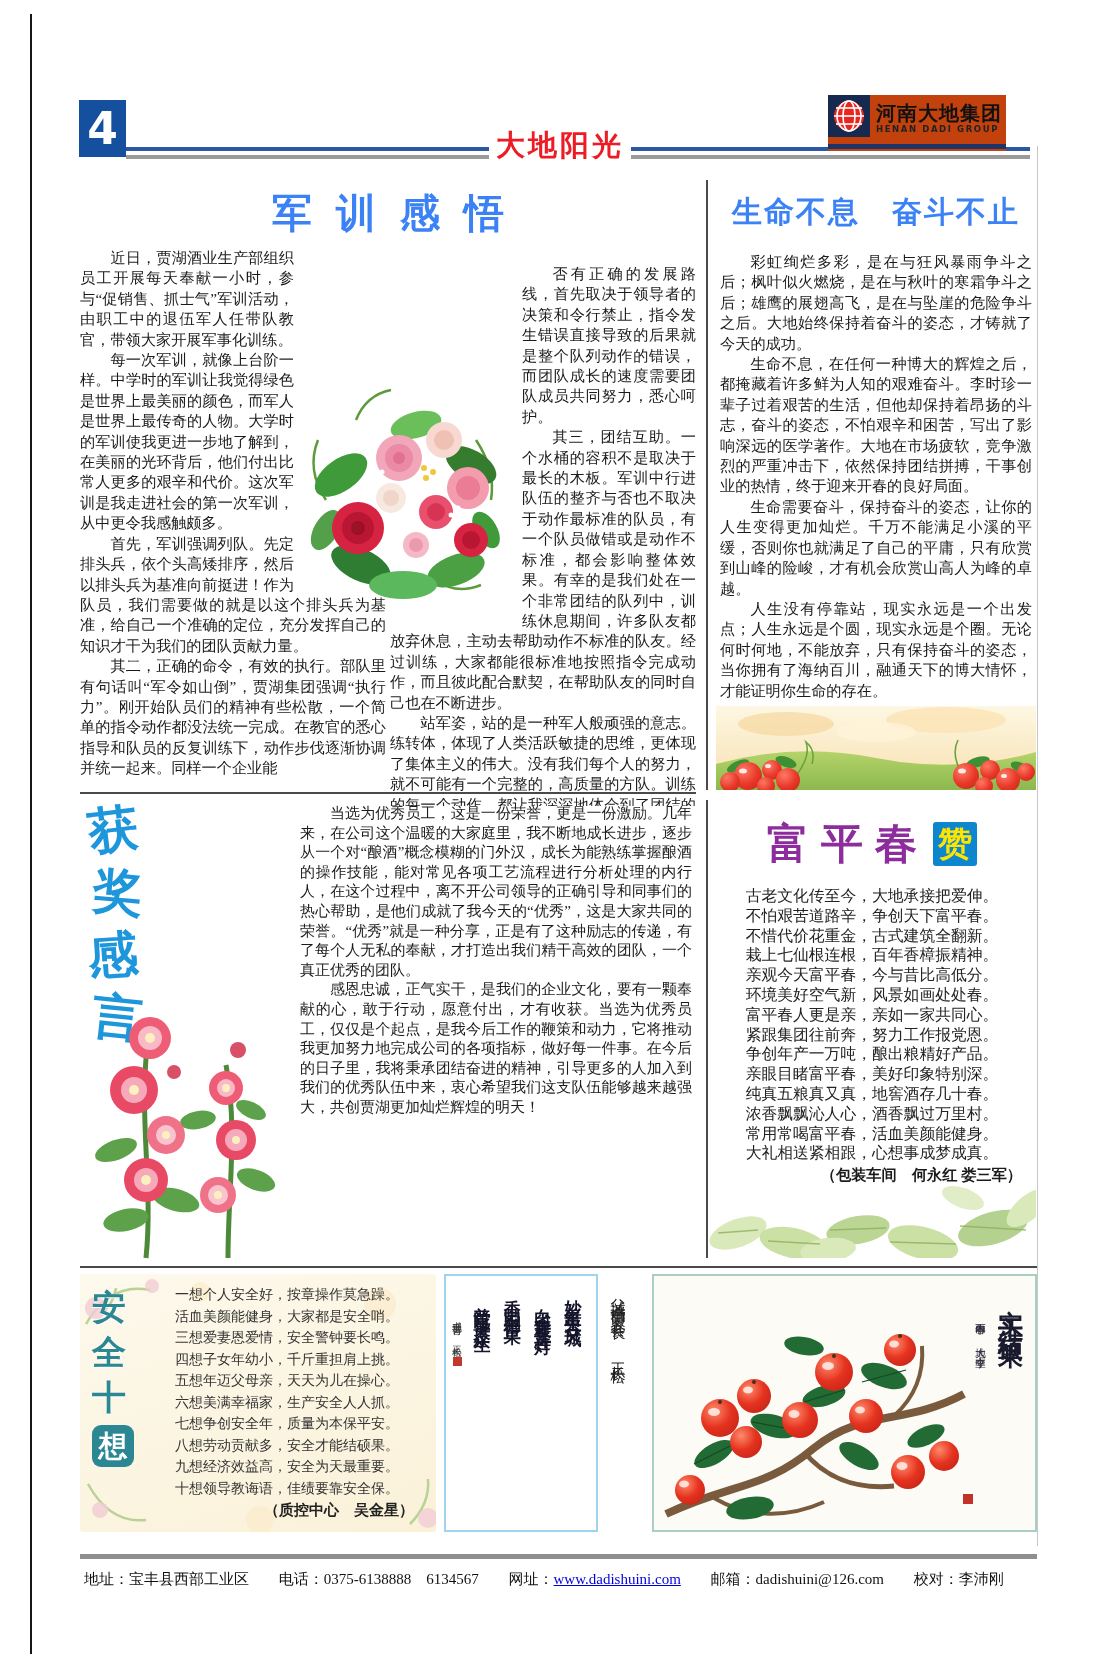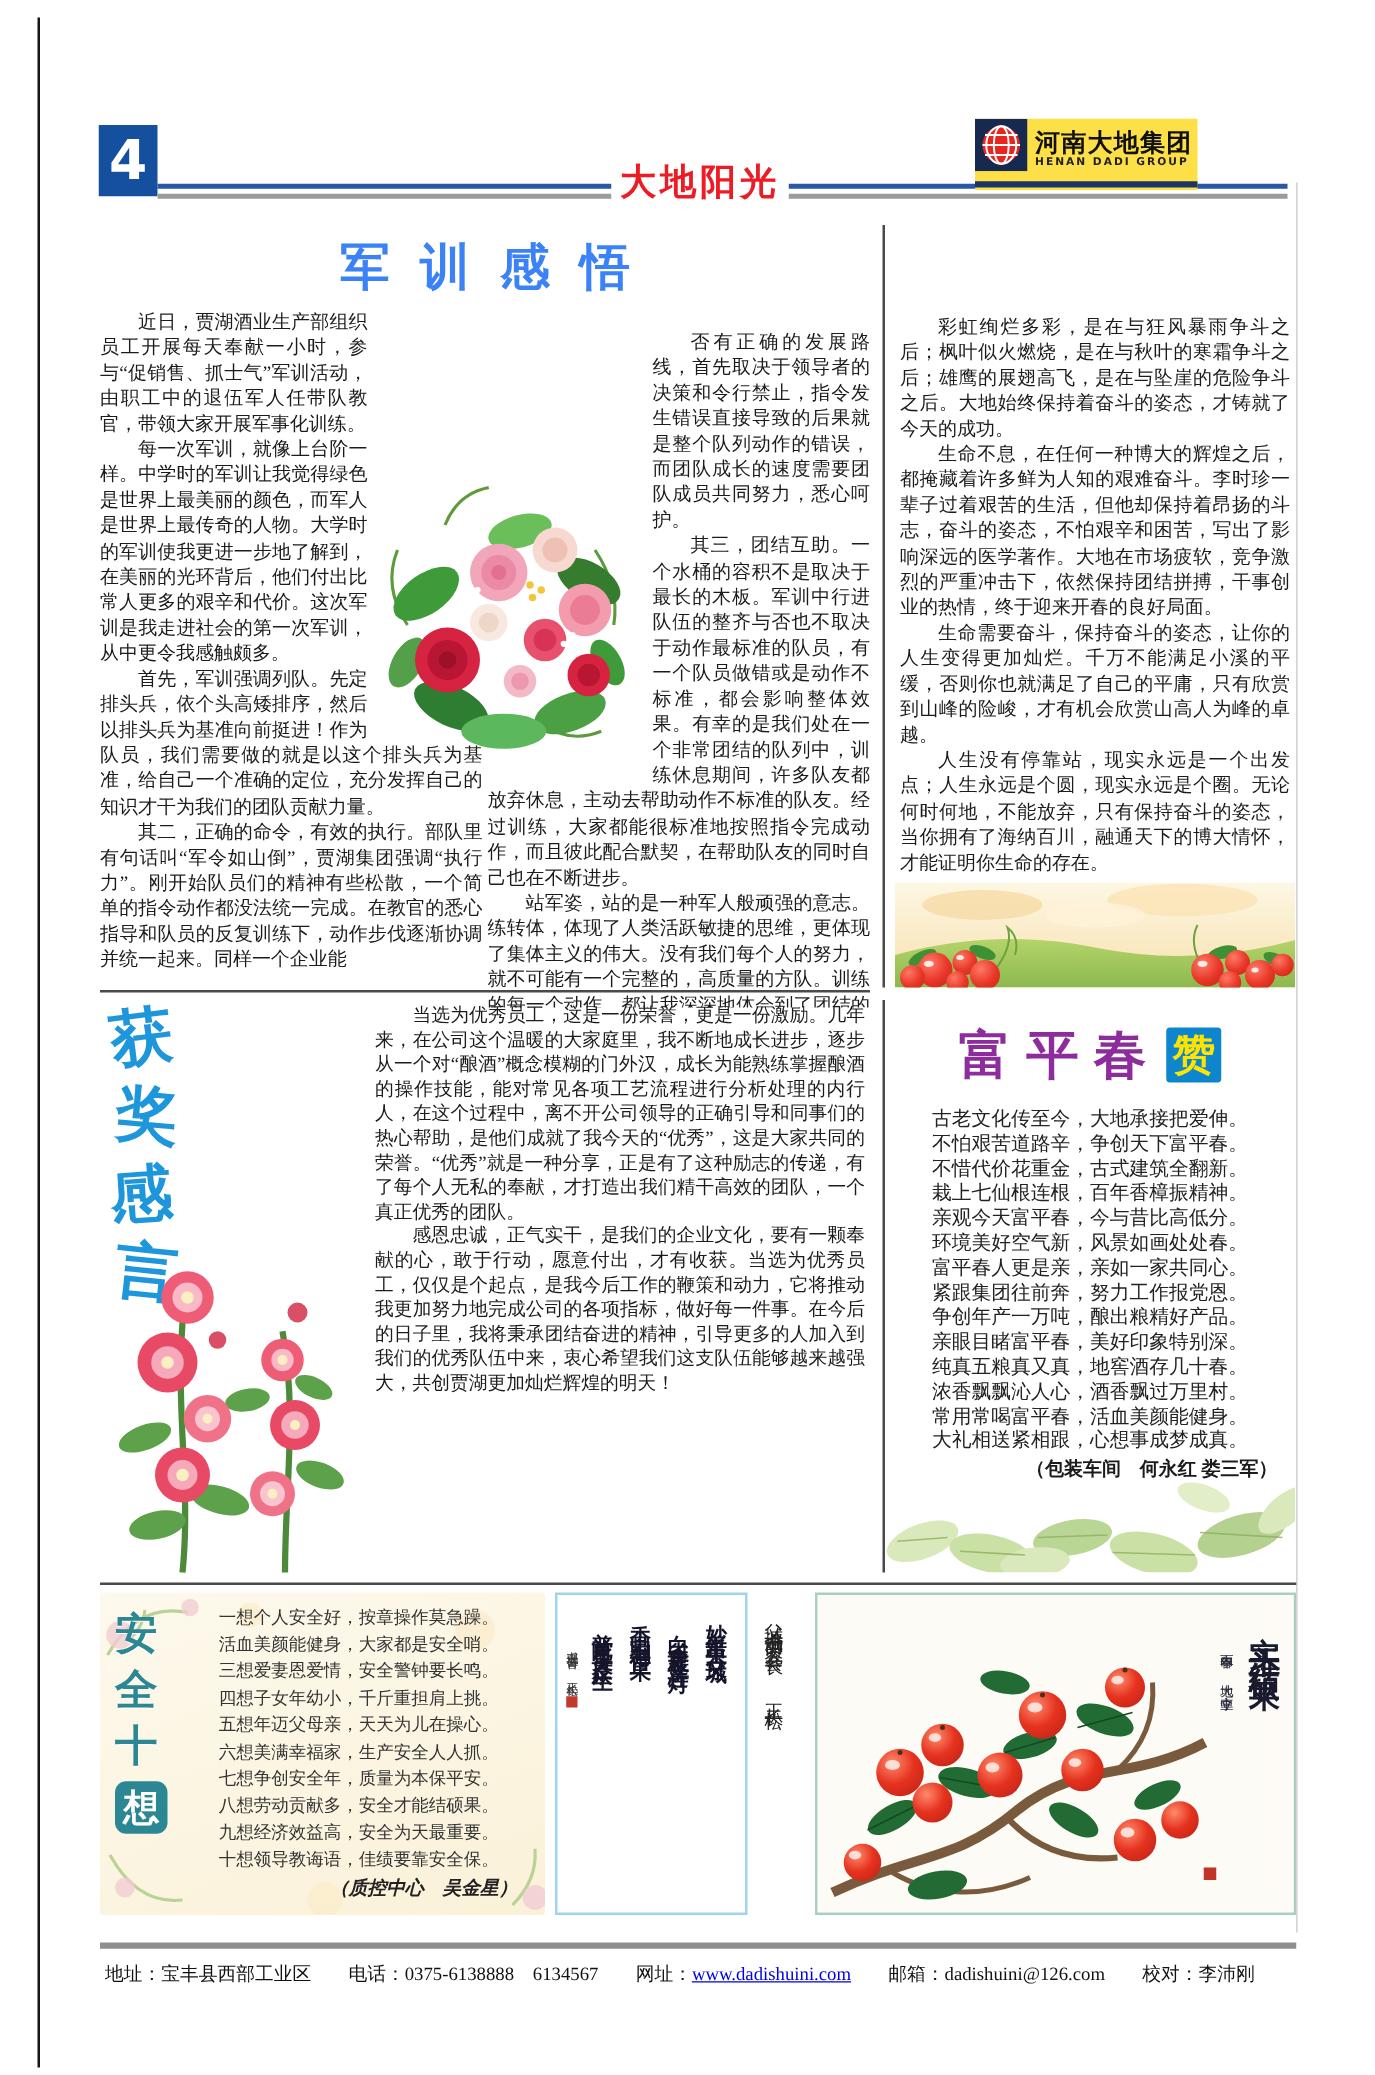--- a/index.html
+++ b/index.html
@@ -12,21 +12,21 @@
   
   .pagenum{left:79px;top:100px;width:47px;height:57px;background:#15509e;color:#fff;
            font-family:"DejaVu Sans","Liberation Sans",sans-serif;font-weight:bold;font-size:44px;
            display:flex;align-items:center;justify-content:center;}
   .rule-blue{left:126px;top:147px;width:904px;height:4px;background:#2b57a5;}
   .rule-gray{left:126px;top:155px;width:904px;height:4px;background:#9b9b9b;}
   .masthead{left:489px;top:127px;width:142px;height:38px;background:#fff;z-index:3;
             display:flex;align-items:center;justify-content:center;
             color:#ed1b23;font-weight:bold;font-size:29px;letter-spacing:3px;
             font-family:"DejaVu Sans","Liberation Sans",sans-serif;}
-  .logo{left:780px;top:95px;width:178px;z-index:3;background:#fde047;padding-bottom:2px;}
+  .logo{left:828px;top:95px;width:178px;z-index:3;background:#c2410c;padding-bottom:2px;}
   .logo-row{display:flex;align-items:center;gap:6px;}
   .logo-cn{font-family:"DejaVu Sans","Liberation Sans",sans-serif;font-weight:bold;font-size:20px;color:#111;letter-spacing:1px;line-height:1.1;}
   .logo-en{font-family:"DejaVu Sans","Liberation Sans",sans-serif;font-weight:bold;font-size:8.5px;color:#222;letter-spacing:1.6px;}
   .logo-bar{height:5px;background:#1d3566;margin-top:3px;}
   
   .vline1{left:706px;top:180px;width:2px;height:610px;background:#4a4a4a;}
   .vline2{left:706px;top:800px;width:2px;height:458px;background:#4a4a4a;}
   .hline-mid{left:80px;top:792px;width:616px;height:2px;background:#4a4a4a;}
   .hline-bottom{left:80px;top:1266px;width:957px;height:2px;background:#4a4a4a;}
   
@@ -66,21 +66,21 @@
   
   .safety-panel{left:80px;top:1274px;width:356px;height:258px;background:linear-gradient(160deg,#fdf9ec,#faf1d8);
                 border-radius:3px;overflow:hidden;}
   .safety-title{position:absolute;left:12px;top:16px;width:48px;z-index:2;}
   .safety-char{font-family:"DejaVu Sans","Liberation Sans",sans-serif;font-weight:bold;font-size:34px;
                color:#2c8794;line-height:1;margin-bottom:11px;text-shadow:0 1px 0 #fff;}
   .safety-char:last-child{background:#2c8794;color:#fff;width:42px;height:42px;border-radius:9px;
                display:flex;align-items:center;justify-content:center;font-size:29px;text-shadow:none;}
   .safety-lines{position:absolute;left:66px;top:10px;width:282px;z-index:2;}
   .safety-line{font-size:14px;line-height:21.5px;color:#333;text-align:center;}
-  .safety-sig{font-size:15px;font-weight:bold;text-align:right;padding-right:14px;margin-top:2px;color:#222;font-style:italic;}
+  .safety-sig{font-size:15px;font-weight:bold;text-align:right;padding-right:14px;margin-top:2px;color:#222;}
   
   .calli-panel{left:444px;top:1274px;width:154px;height:258px;background:#fff;border:2px solid #9fd4ee;
                box-sizing:border-box;}
   .calli-cols{display:flex;flex-direction:row-reverse;justify-content:space-evenly;height:100%;padding:10px 4px;box-sizing:border-box;}
   .calli-col{writing-mode:vertical-rl;text-orientation:upright;font-weight:bold;font-size:17px;
              letter-spacing:5px;color:#14142a;font-family:"Liberation Serif",serif;}
   .calli-col:nth-child(2){padding-top:8px;}
   .calli-col:nth-child(4){padding-top:6px;}
   .calli-sigcol{writing-mode:vertical-rl;text-orientation:upright;font-size:9.5px;color:#333;padding-top:28px;letter-spacing:1px;}
   .seal{display:inline-block;width:9px;height:9px;background:#c0392b;margin-top:5px;}
@@ -212,20 +212,21 @@
             <circle cx="80" cy="100" r="2.5"></circle>
             <circle cx="86" cy="92" r="2.5"></circle>
             <circle cx="76" cy="90" r="2.5"></circle>
             <circle cx="155" cy="135" r="2.5"></circle>
             <circle cx="162" cy="128" r="2.5"></circle>
           </g>
       </g>
     </svg>
   </div>
 
+  <div class="abs art-title life-title">生命不息　奋斗不止</div>
   <div class="abs life-body">
     <div>
         <p class="para">彩虹绚烂多彩，是在与狂风暴雨争斗之后；枫叶似火燃烧，是在与秋叶的寒霜争斗之后；雄鹰的展翅高飞，是在与坠崖的危险争斗之后。大地始终保持着奋斗的姿态，才铸就了今天的成功。</p>
         <p class="para">生命不息，在任何一种博大的辉煌之后，都掩藏着许多鲜为人知的艰难奋斗。李时珍一辈子过着艰苦的生活，但他却保持着昂扬的斗志，奋斗的姿态，不怕艰辛和困苦，写出了影响深远的医学著作。大地在市场疲软，竞争激烈的严重冲击下，依然保持团结拼搏，干事创业的热情，终于迎来开春的良好局面。</p>
         <p class="para">生命需要奋斗，保持奋斗的姿态，让你的人生变得更加灿烂。千万不能满足小溪的平缓，否则你也就满足了自己的平庸，只有欣赏到山峰的险峻，才有机会欣赏山高人为峰的卓越。</p>
         <p class="para">人生没有停靠站，现实永远是一个出发点；人生永远是个圆，现实永远是个圈。无论何时何地，不能放弃，只有保持奋斗的姿态，当你拥有了海纳百川，融通天下的博大情怀，才能证明你生命的存在。</p>
       </div>
 
   </div>
 

